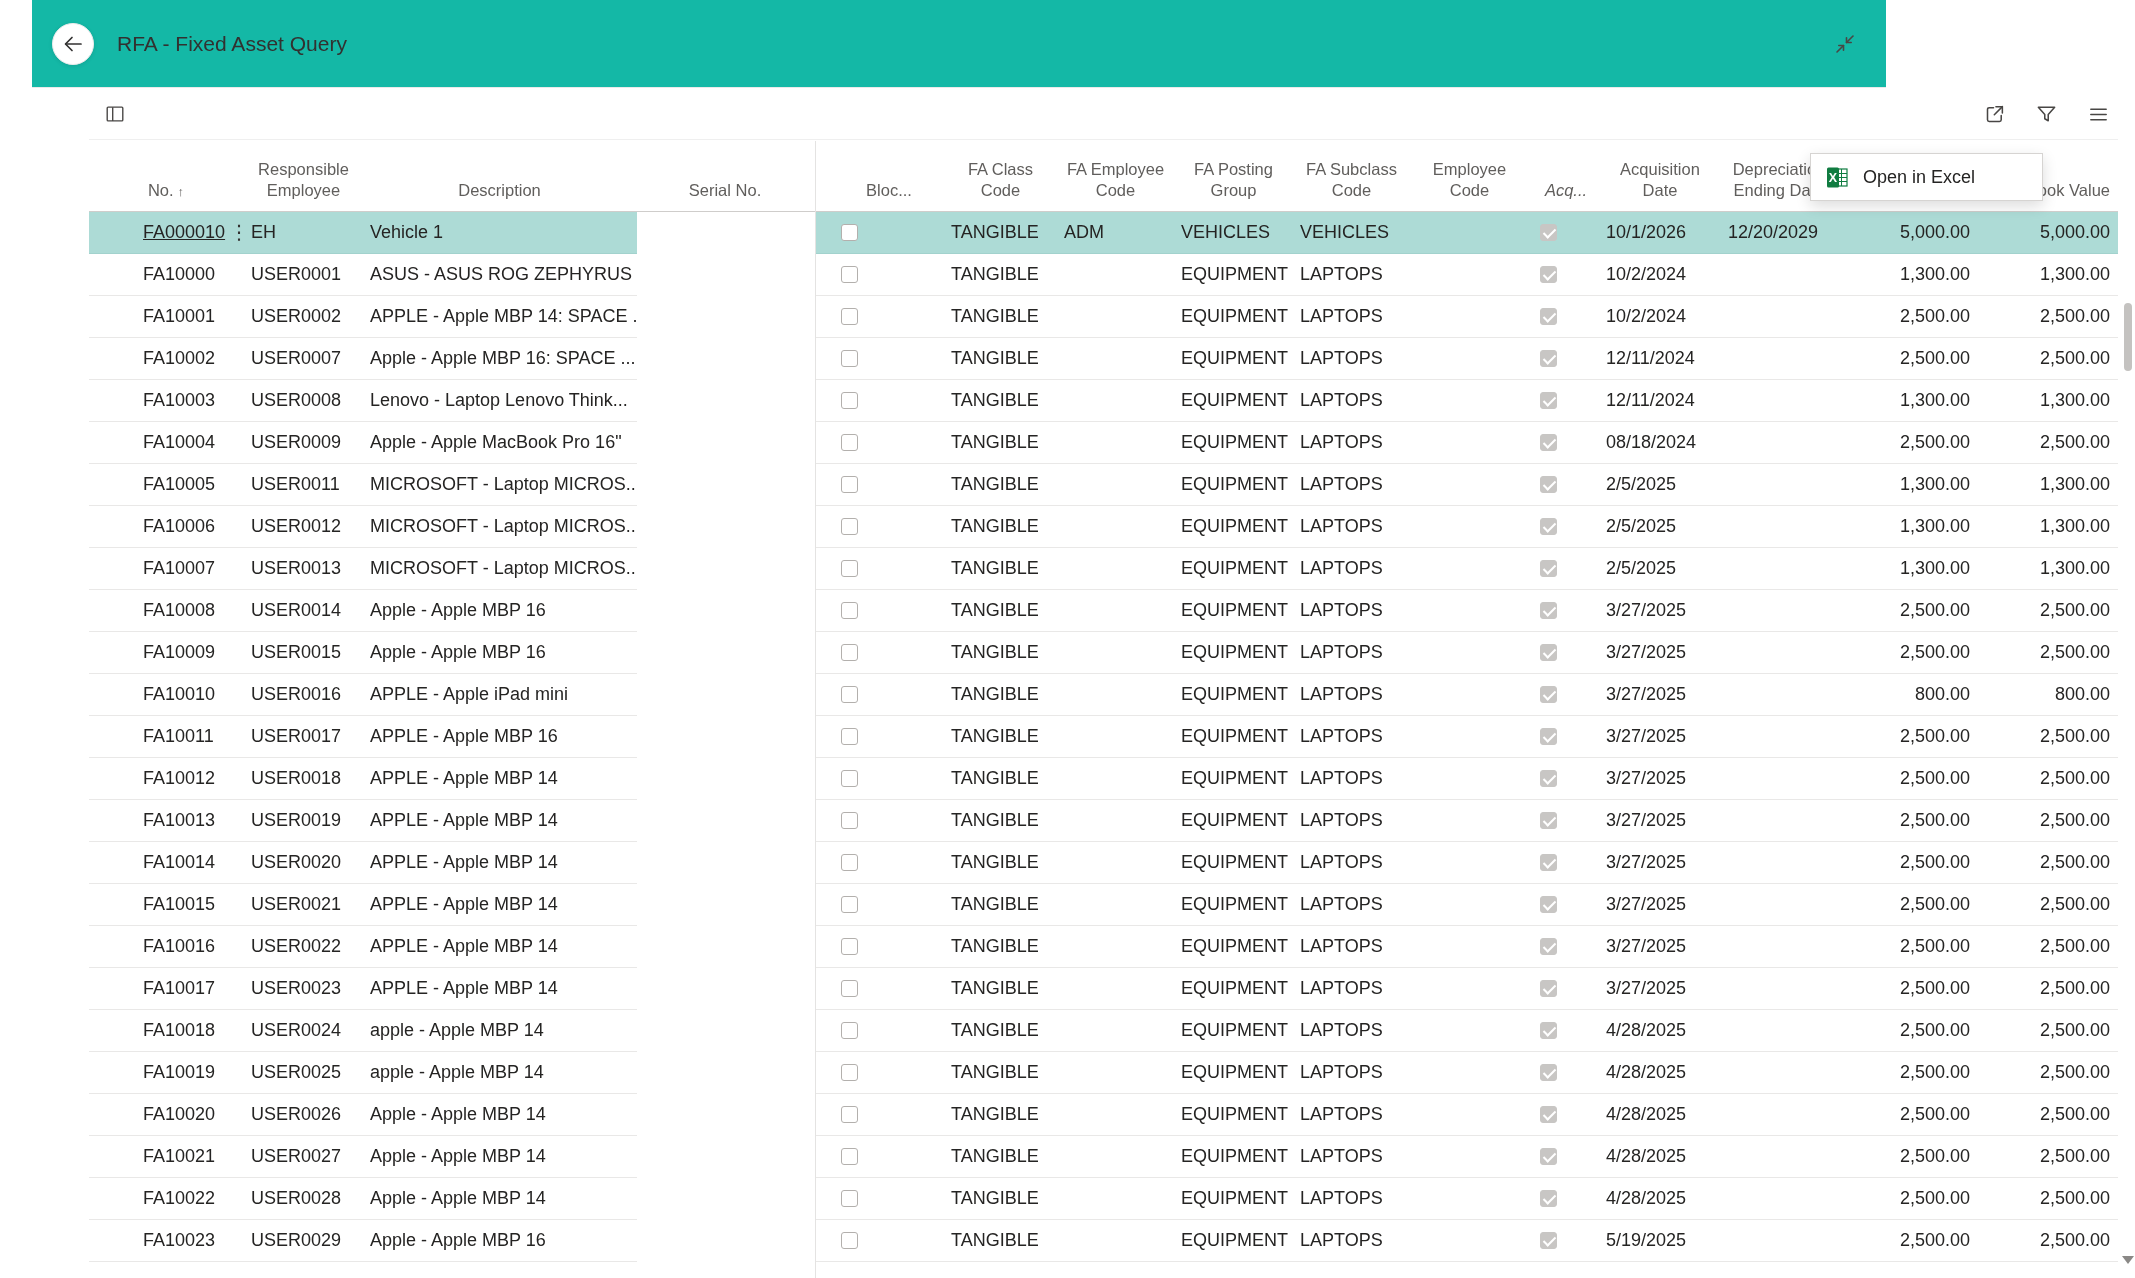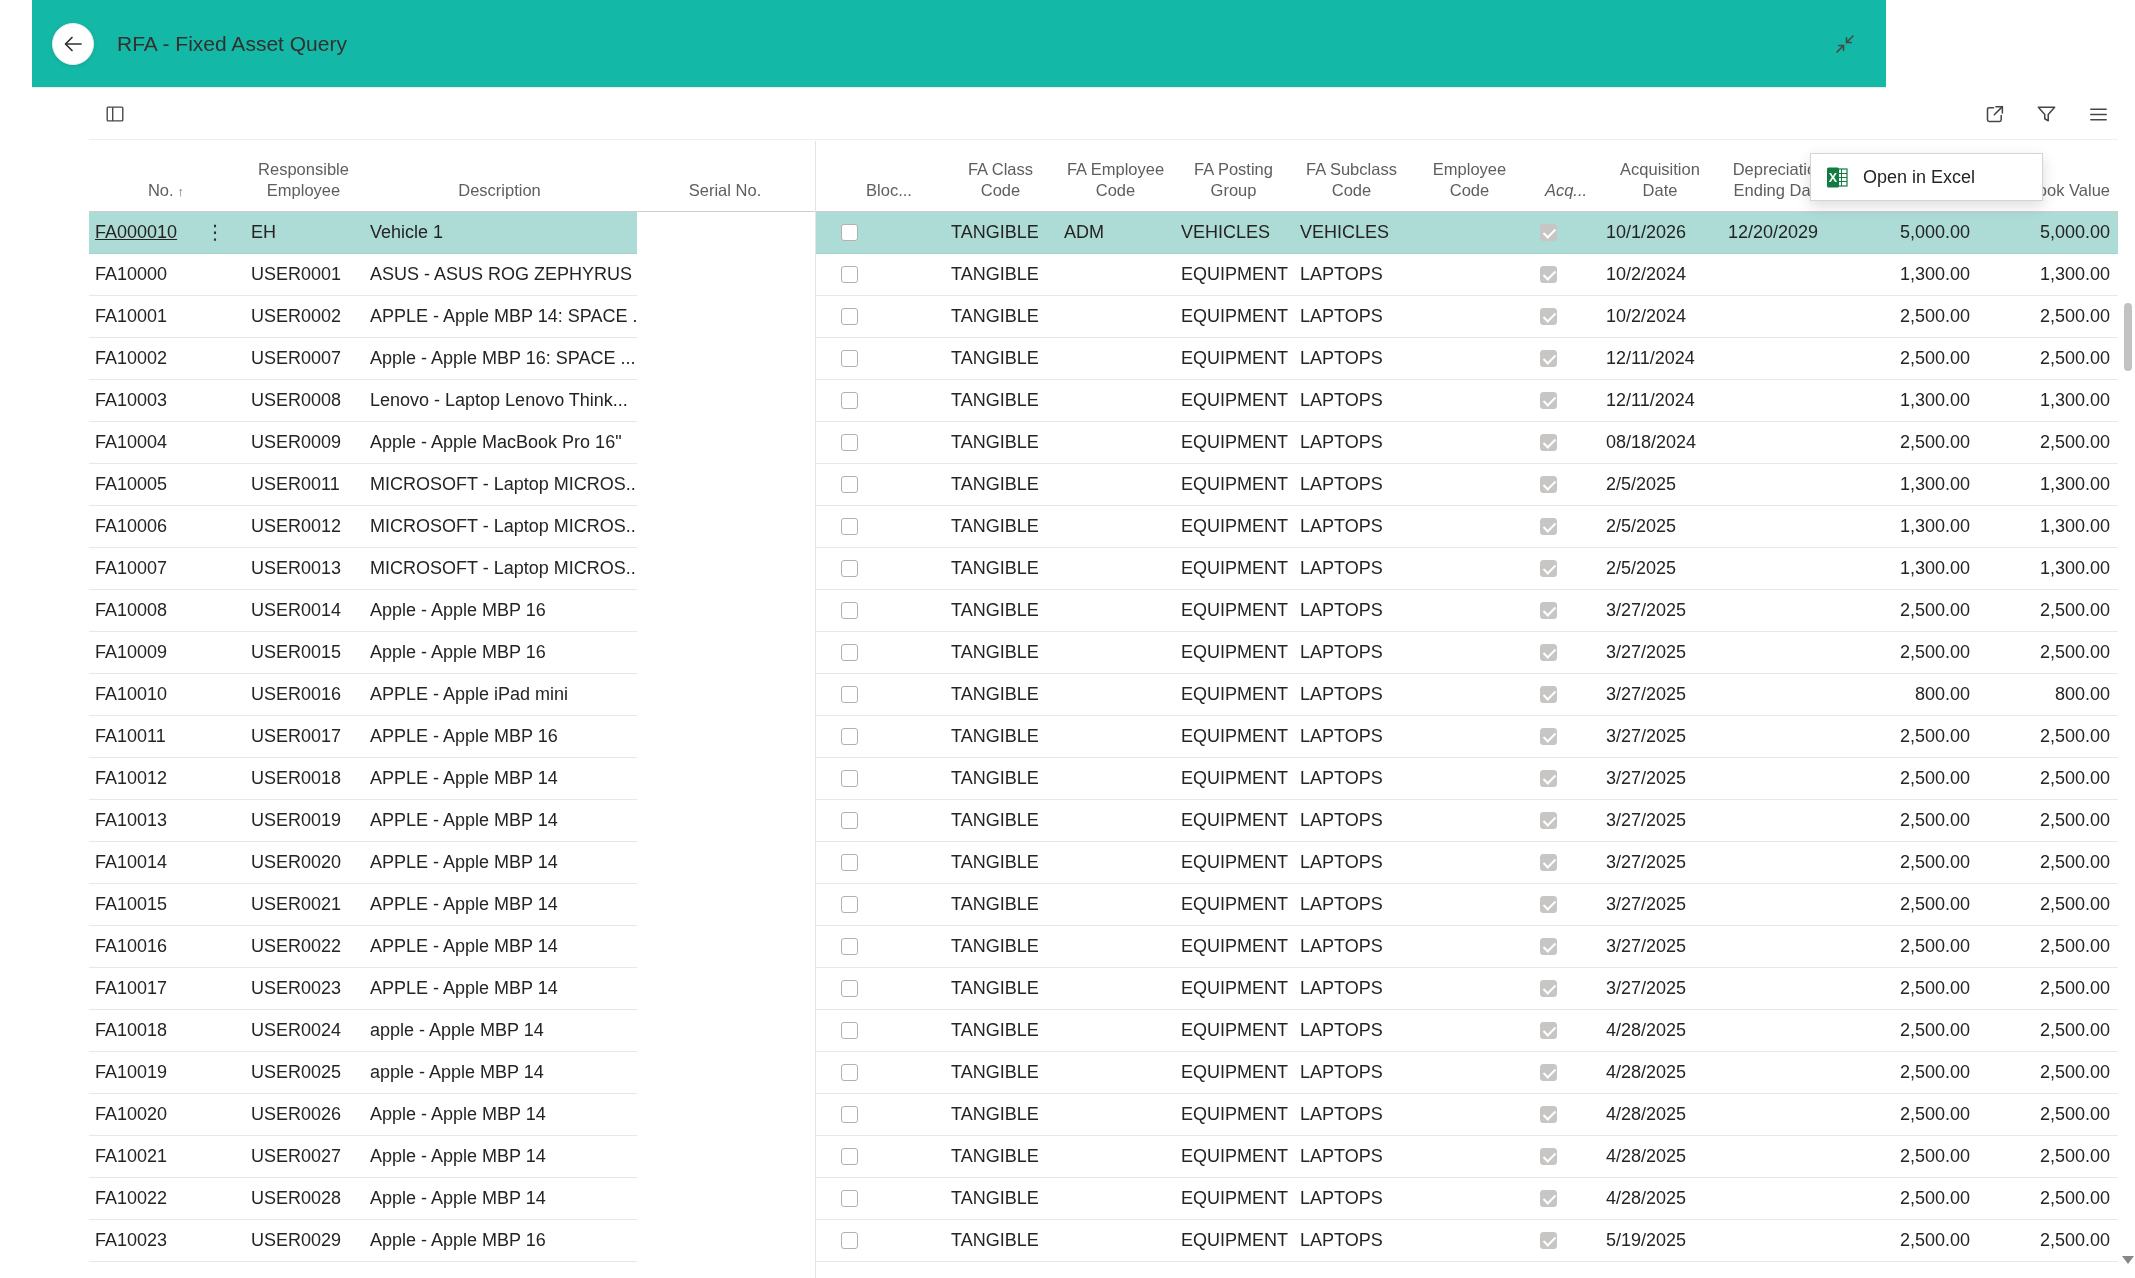--- a/index.html
+++ b/index.html
@@ -36,21 +36,21 @@
              color:#252423; background:#fff; }
   tbody tr { cursor:pointer; }
   th.c-num, td.c-num { text-align:right; }
   th.c-bloc, td.c-bloc { padding-left:26px; }
   th.c-acq,  td.c-acq  { padding-left:10px;font-style:italic; }
   tbody td.c-serial { border-bottom-color:transparent; }
   tr.selected td { background:#addbd6; border-bottom-color:#a2d2cd; }
   tr.selected td.c-serial { background:#ffffff; border-bottom-color:transparent; }
 
   .no-wrap { display:flex; align-items:center; justify-content:space-between; padding-right:8px; }
-  .no-link { color:#252423; }
+  .no-link { color:#252423;margin-left:48px; }
   tr.selected .no-link { text-decoration:underline; }
   .row-menu { font-size:20px; color:#323130; cursor:pointer; line-height:1; padding:0 4px; }
 
   .sort-arrow { font-size:13px; margin-left:4px; color:#605e5c; }
 
   
   .cb { display:inline-block; width:17px; height:17px; border:1px solid #b3b0ad;
         background:#fff; border-radius:3px; position:relative; vertical-align:middle; }
   .cb.checked { background:#c8c6c4; border-color:#c8c6c4; }
   .cb.checked::after { content:""; position:absolute; left:5px; top:1px; width:5px; height:10px;

